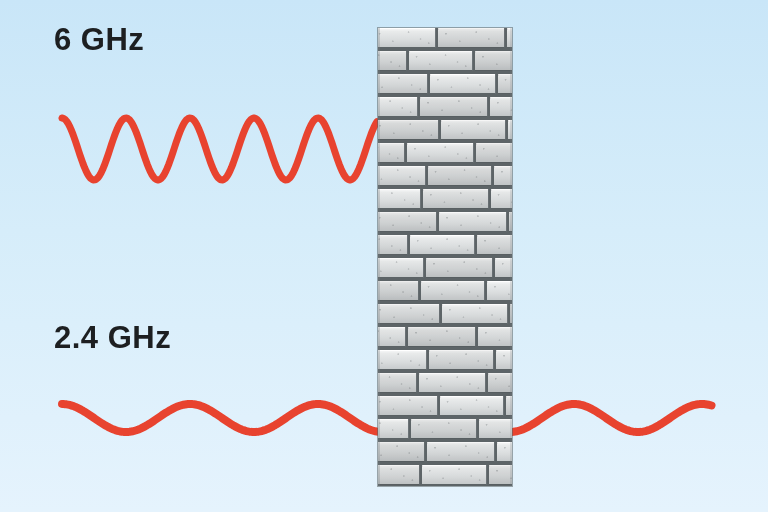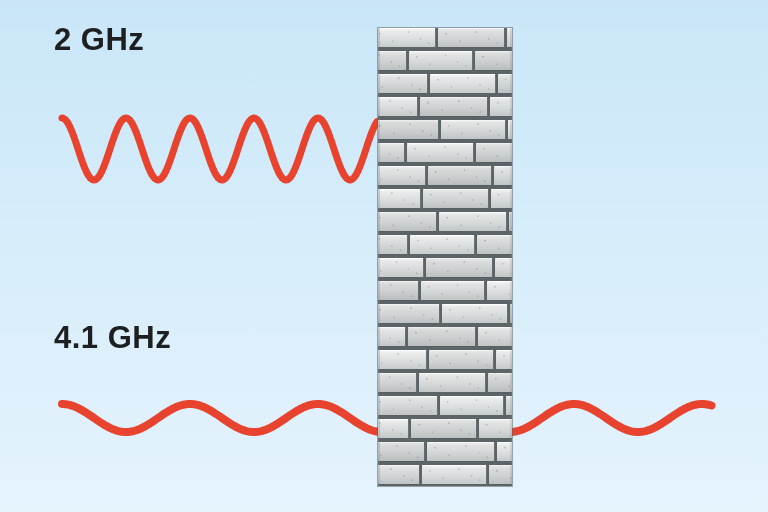--- a/index.html
+++ b/index.html
@@ -99,23 +99,23 @@
       rgba(120,128,132,0.30) 0 2px,
       rgba(255,255,255,0.0) 2px calc(100% - 2px),
       rgba(120,128,132,0.22) calc(100% - 2px) 100%);
   }
 </style>
 </head>
 <body>
 
 <div id="scene">
 
-  <div class="label" id="label-5ghz">2 GHz</div>
-
-  <div class="label" id="label-24ghz">4.1 GHz</div>
+  <div class="label" id="label-5ghz">6 GHz</div>
+
+  <div class="label" id="label-24ghz">2.4 GHz</div>
 
   <svg class="wave-svg" id="wave-layer" viewBox="0 0 768 512">
     <path class="wave-path" id="wave-high" d="M62.00,118.00L63.50,118.34L65.00,119.33L66.50,120.98L68.00,123.22L69.50,126.03L71.00,129.33L72.50,133.06L74.00,137.14L75.50,141.47L77.00,145.96L78.50,150.52L80.00,155.05L81.50,159.44L83.00,163.61L84.50,167.47L86.00,170.92L87.50,173.90L89.00,176.34L90.50,178.19L92.00,179.40L93.50,179.96L95.00,179.85L96.50,179.07L98.00,177.64L99.50,175.59L101.00,172.96L102.50,169.82L104.00,166.22L105.50,162.25L107.00,158.00L108.50,153.55L110.00,149.00L111.50,144.45L113.00,140.00L114.50,135.75L116.00,131.78L117.50,128.18L119.00,125.04L120.50,122.41L122.00,120.36L123.50,118.93L125.00,118.15L126.50,118.04L128.00,118.60L129.50,119.81L131.00,121.66L132.50,124.10L134.00,127.08L135.50,130.53L137.00,134.39L138.50,138.56L140.00,142.95L141.50,147.48L143.00,152.04L144.50,156.53L146.00,160.86L147.50,164.94L149.00,168.67L150.50,171.97L152.00,174.78L153.50,177.02L155.00,178.67L156.50,179.66L158.00,180.00L159.50,179.66L161.00,178.67L162.50,177.02L164.00,174.78L165.50,171.97L167.00,168.67L168.50,164.94L170.00,160.86L171.50,156.53L173.00,152.04L174.50,147.48L176.00,142.95L177.50,138.56L179.00,134.39L180.50,130.53L182.00,127.08L183.50,124.10L185.00,121.66L186.50,119.81L188.00,118.60L189.50,118.04L191.00,118.15L192.50,118.93L194.00,120.36L195.50,122.41L197.00,125.04L198.50,128.18L200.00,131.78L201.50,135.75L203.00,140.00L204.50,144.45L206.00,149.00L207.50,153.55L209.00,158.00L210.50,162.25L212.00,166.22L213.50,169.82L215.00,172.96L216.50,175.59L218.00,177.64L219.50,179.07L221.00,179.85L222.50,179.96L224.00,179.40L225.50,178.19L227.00,176.34L228.50,173.90L230.00,170.92L231.50,167.47L233.00,163.61L234.50,159.44L236.00,155.05L237.50,150.52L239.00,145.96L240.50,141.47L242.00,137.14L243.50,133.06L245.00,129.33L246.50,126.03L248.00,123.22L249.50,120.98L251.00,119.33L252.50,118.34L254.00,118.00L255.50,118.34L257.00,119.33L258.50,120.98L260.00,123.22L261.50,126.03L263.00,129.33L264.50,133.06L266.00,137.14L267.50,141.47L269.00,145.96L270.50,150.52L272.00,155.05L273.50,159.44L275.00,163.61L276.50,167.47L278.00,170.92L279.50,173.90L281.00,176.34L282.50,178.19L284.00,179.40L285.50,179.96L287.00,179.85L288.50,179.07L290.00,177.64L291.50,175.59L293.00,172.96L294.50,169.82L296.00,166.22L297.50,162.25L299.00,158.00L300.50,153.55L302.00,149.00L303.50,144.45L305.00,140.00L306.50,135.75L308.00,131.78L309.50,128.18L311.00,125.04L312.50,122.41L314.00,120.36L315.50,118.93L317.00,118.15L318.50,118.04L320.00,118.60L321.50,119.81L323.00,121.66L324.50,124.10L326.00,127.08L327.50,130.53L329.00,134.39L330.50,138.56L332.00,142.95L333.50,147.48L335.00,152.04L336.50,156.53L338.00,160.86L339.50,164.94L341.00,168.67L342.50,171.97L344.00,174.78L345.50,177.02L347.00,178.67L348.50,179.66L350.00,180.00L351.50,179.66L353.00,178.67L354.50,177.02L356.00,174.78L357.50,171.97L359.00,168.67L360.50,164.94L362.00,160.86L363.50,156.53L365.00,152.04L366.50,147.48L368.00,142.95L369.50,138.56L371.00,134.39L372.50,130.53L374.00,127.08L375.50,124.10L377.00,121.66" style="stroke: rgb(232, 67, 47); stroke-width: 7;"></path>
     <path class="wave-path" id="wave-low-left" d="M62.00,404.00L63.50,404.04L65.00,404.15L66.50,404.34L68.00,404.60L69.50,404.94L71.00,405.34L72.50,405.82L74.00,406.36L75.50,406.96L77.00,407.63L78.50,408.35L80.00,409.12L81.50,409.94L83.00,410.80L84.50,411.71L86.00,412.64L87.50,413.61L89.00,414.60L90.50,415.61L92.00,416.63L93.50,417.66L95.00,418.69L96.50,419.71L98.00,420.73L99.50,421.73L101.00,422.72L102.50,423.67L104.00,424.60L105.50,425.49L107.00,426.34L108.50,427.14L110.00,427.90L111.50,428.60L113.00,429.24L114.50,429.83L116.00,430.35L117.50,430.80L119.00,431.18L120.50,431.49L122.00,431.73L123.50,431.89L125.00,431.98L126.50,432.00L128.00,431.93L129.50,431.79L131.00,431.58L132.50,431.29L134.00,430.93L135.50,430.51L137.00,430.01L138.50,429.45L140.00,428.82L141.50,428.14L143.00,427.40L144.50,426.61L146.00,425.78L147.50,424.90L149.00,423.99L150.50,423.04L152.00,422.06L153.50,421.07L155.00,420.05L156.50,419.03L158.00,418.00L159.50,416.97L161.00,415.95L162.50,414.93L164.00,413.94L165.50,412.96L167.00,412.01L168.50,411.10L170.00,410.22L171.50,409.39L173.00,408.60L174.50,407.86L176.00,407.18L177.50,406.55L179.00,405.99L180.50,405.49L182.00,405.07L183.50,404.71L185.00,404.42L186.50,404.21L188.00,404.07L189.50,404.00L191.00,404.02L192.50,404.11L194.00,404.27L195.50,404.51L197.00,404.82L198.50,405.20L200.00,405.65L201.50,406.17L203.00,406.76L204.50,407.40L206.00,408.10L207.50,408.86L209.00,409.66L210.50,410.51L212.00,411.40L213.50,412.33L215.00,413.28L216.50,414.27L218.00,415.27L219.50,416.29L221.00,417.31L222.50,418.34L224.00,419.37L225.50,420.39L227.00,421.40L228.50,422.39L230.00,423.36L231.50,424.29L233.00,425.20L234.50,426.06L236.00,426.88L237.50,427.65L239.00,428.37L240.50,429.04L242.00,429.64L243.50,430.18L245.00,430.66L246.50,431.06L248.00,431.40L249.50,431.66L251.00,431.85L252.50,431.96L254.00,432.00L255.50,431.96L257.00,431.85L258.50,431.66L260.00,431.40L261.50,431.06L263.00,430.66L264.50,430.18L266.00,429.64L267.50,429.04L269.00,428.37L270.50,427.65L272.00,426.88L273.50,426.06L275.00,425.20L276.50,424.29L278.00,423.36L279.50,422.39L281.00,421.40L282.50,420.39L284.00,419.37L285.50,418.34L287.00,417.31L288.50,416.29L290.00,415.27L291.50,414.27L293.00,413.28L294.50,412.33L296.00,411.40L297.50,410.51L299.00,409.66L300.50,408.86L302.00,408.10L303.50,407.40L305.00,406.76L306.50,406.17L308.00,405.65L309.50,405.20L311.00,404.82L312.50,404.51L314.00,404.27L315.50,404.11L317.00,404.02L318.50,404.00L320.00,404.07L321.50,404.21L323.00,404.42L324.50,404.71L326.00,405.07L327.50,405.49L329.00,405.99L330.50,406.55L332.00,407.18L333.50,407.86L335.00,408.60L336.50,409.39L338.00,410.22L339.50,411.10L341.00,412.01L342.50,412.96L344.00,413.94L345.50,414.93L347.00,415.95L348.50,416.97L350.00,418.00L351.50,419.03L353.00,420.05L354.50,421.07L356.00,422.06L357.50,423.04L359.00,423.99L360.50,424.90L362.00,425.78L363.50,426.61L365.00,427.40L366.50,428.14L368.00,428.82L369.50,429.45L371.00,430.01L372.50,430.51L374.00,430.93L375.50,431.29L377.00,431.58" style="stroke: rgb(232, 67, 47); stroke-width: 8;"></path>
     <path class="wave-path" id="wave-low-right" d="M512.00,431.93L513.50,431.79L515.00,431.58L516.50,431.29L518.00,430.93L519.50,430.51L521.00,430.01L522.50,429.45L524.00,428.82L525.50,428.14L527.00,427.40L528.50,426.61L530.00,425.78L531.50,424.90L533.00,423.99L534.50,423.04L536.00,422.06L537.50,421.07L539.00,420.05L540.50,419.03L542.00,418.00L543.50,416.97L545.00,415.95L546.50,414.93L548.00,413.94L549.50,412.96L551.00,412.01L552.50,411.10L554.00,410.22L555.50,409.39L557.00,408.60L558.50,407.86L560.00,407.18L561.50,406.55L563.00,405.99L564.50,405.49L566.00,405.07L567.50,404.71L569.00,404.42L570.50,404.21L572.00,404.07L573.50,404.00L575.00,404.02L576.50,404.11L578.00,404.27L579.50,404.51L581.00,404.82L582.50,405.20L584.00,405.65L585.50,406.17L587.00,406.76L588.50,407.40L590.00,408.10L591.50,408.86L593.00,409.66L594.50,410.51L596.00,411.40L597.50,412.33L599.00,413.28L600.50,414.27L602.00,415.27L603.50,416.29L605.00,417.31L606.50,418.34L608.00,419.37L609.50,420.39L611.00,421.40L612.50,422.39L614.00,423.36L615.50,424.29L617.00,425.20L618.50,426.06L620.00,426.88L621.50,427.65L623.00,428.37L624.50,429.04L626.00,429.64L627.50,430.18L629.00,430.66L630.50,431.06L632.00,431.40L633.50,431.66L635.00,431.85L636.50,431.96L638.00,432.00L639.50,431.96L641.00,431.85L642.50,431.66L644.00,431.40L645.50,431.06L647.00,430.66L648.50,430.18L650.00,429.64L651.50,429.04L653.00,428.37L654.50,427.65L656.00,426.88L657.50,426.06L659.00,425.20L660.50,424.29L662.00,423.36L663.50,422.39L665.00,421.40L666.50,420.39L668.00,419.37L669.50,418.34L671.00,417.31L672.50,416.29L674.00,415.27L675.50,414.27L677.00,413.28L678.50,412.33L680.00,411.40L681.50,410.51L683.00,409.66L684.50,408.86L686.00,408.10L687.50,407.40L689.00,406.76L690.50,406.17L692.00,405.65L693.50,405.20L695.00,404.82L696.50,404.51L698.00,404.27L699.50,404.11L701.00,404.02L702.50,404.00L704.00,404.07L705.50,404.21L707.00,404.42L708.50,404.71L710.00,405.07L711.50,405.49" style="stroke: rgb(232, 67, 47); stroke-width: 8;"></path>
   </svg>
 
   <div id="wall" style="left: 378px; top: 28px; width: 134px; height: 458px; background: rgb(93, 100, 103);">
     <div id="wall-bricks">
         <div class="brick-row" style="top: 0px; height: 23px;">

